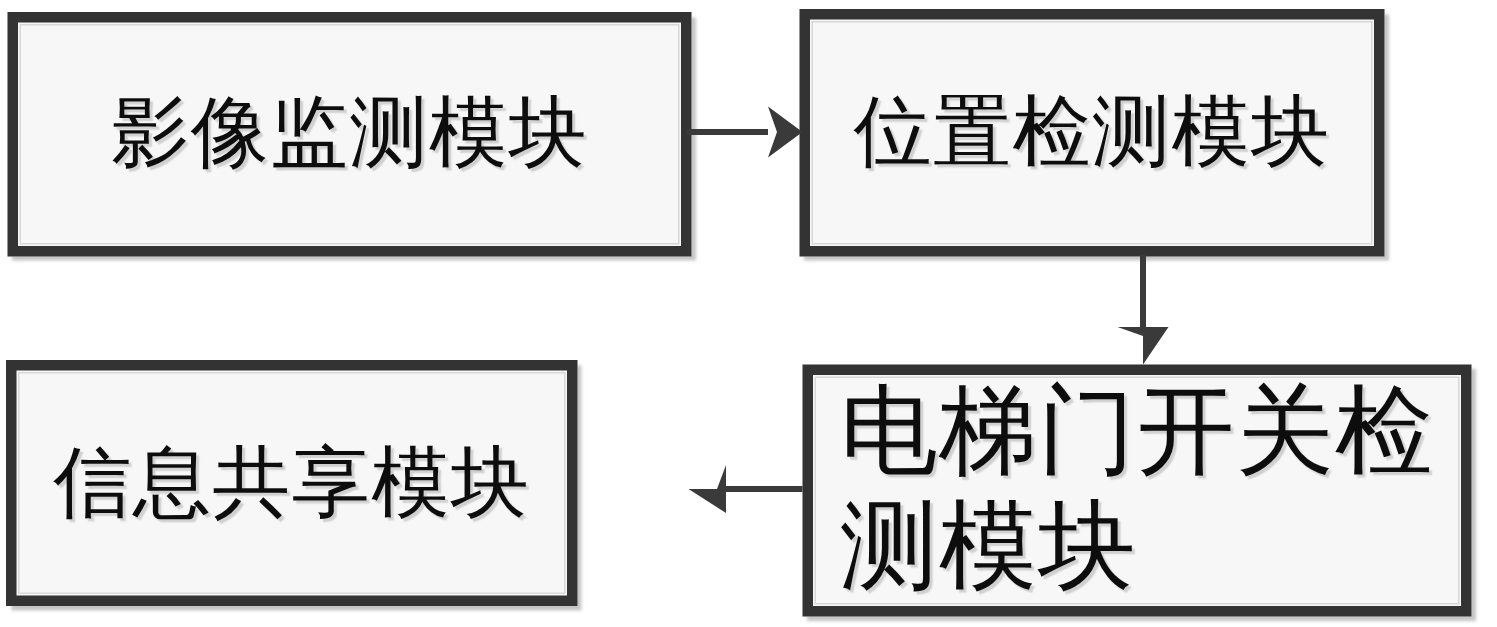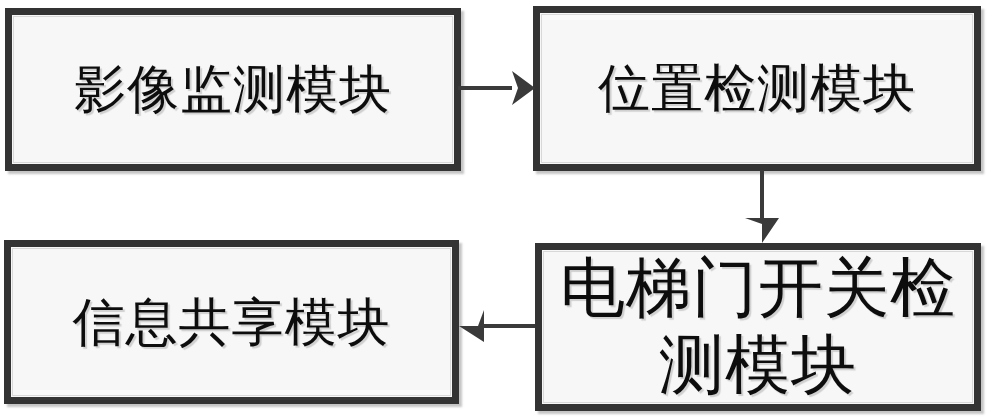--- a/index.html
+++ b/index.html
@@ -33,30 +33,30 @@
     top: 1px; left: 1px; right: 1px; bottom: 1px;
     border: 1px solid #d8d8d8;
     pointer-events: none;
   }
   .node-label {
     position: relative;
     color: #0d0d0d;
     font-size: 52px;
     line-height: 1.12;
     letter-spacing: 1px;
-    text-align: center;
+    text-align: left;
     white-space: pre-line;
     text-shadow: 2px 2px 1px rgba(160,160,160,0.45);
   }
 
   
   #node-image-monitor   { left: 5px;   top: 8px;   width: 456px; height: 163px; }
-  #node-position-detect { left: 533px; top: 6px;   width: 448px; height: 165px; }
+  #node-position-detect { left: 533px; top: 6px;   width: 390px; height: 165px; }
   #node-door-switch     { left: 535px; top: 243px; width: 446px; height: 168px; }
-  #node-info-share      { left: 4px;   top: 240px; width: 455px; height: 164px; }
+  #node-info-share      { left: 4px;   top: 240px; width: 381px; height: 164px; }
 
   #node-door-switch .node-label { font-size: 65px; line-height: 1.18; }
 
   
   #connector-layer {
     position: absolute;
     left: 0; top: 0;
     width: 998px;
     height: 418px;
     pointer-events: none;

